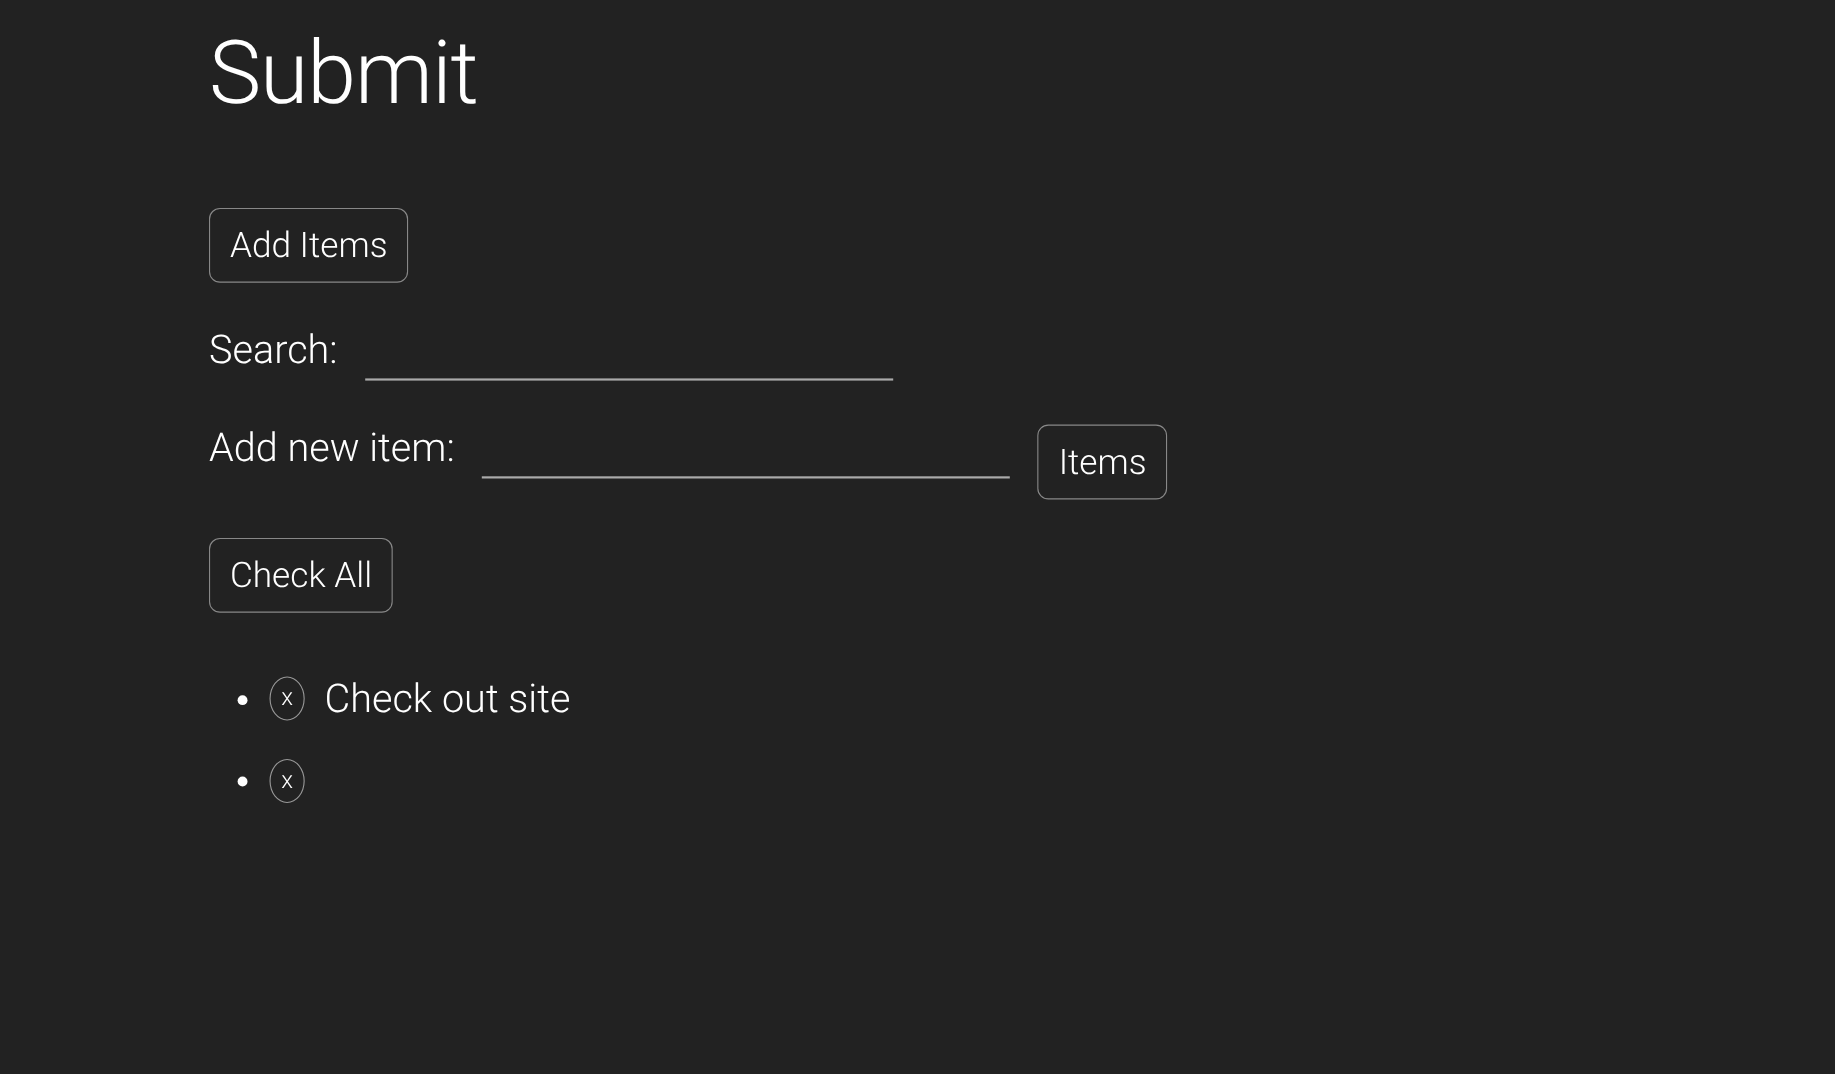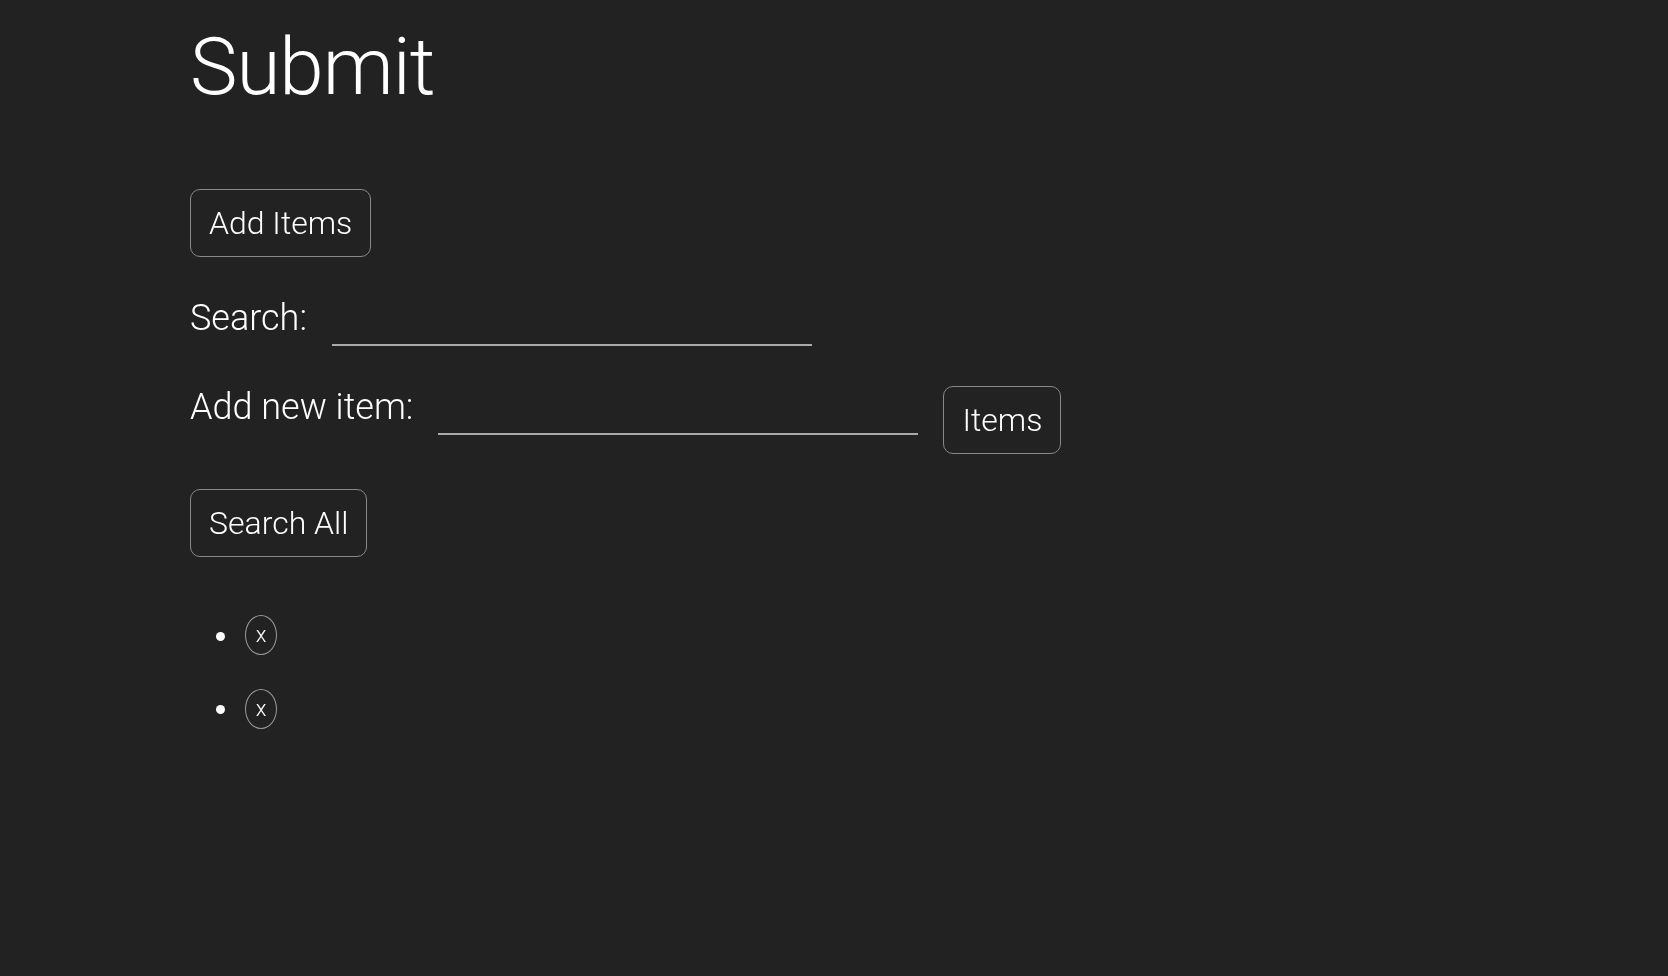--- a/index.html
+++ b/index.html
@@ -112,27 +112,28 @@
   <input type="text" class="underline-input search-input" value="" style="">
 </div>
 
 <div class="row">
   <span class="label">Add new item:</span>
   <input type="text" class="underline-input add-input" value="" style="">
   <button class="btn">Items</button>
 </div>
 
 <div class="delete-all-wrap">
-  <button class="btn">Search All</button>
+  <button class="btn">Check All</button>
 </div>
 
 <ul class="item-list">
   <li>
     <span class="li-inner">
       <span class="delete-x">x</span>
+      <span>Check out site</span>
     </span>
   </li>
   <li>
     <span class="li-inner">
       <span class="delete-x">x</span>
     </span>
   </li>
 </ul>
 
 </body></html>

